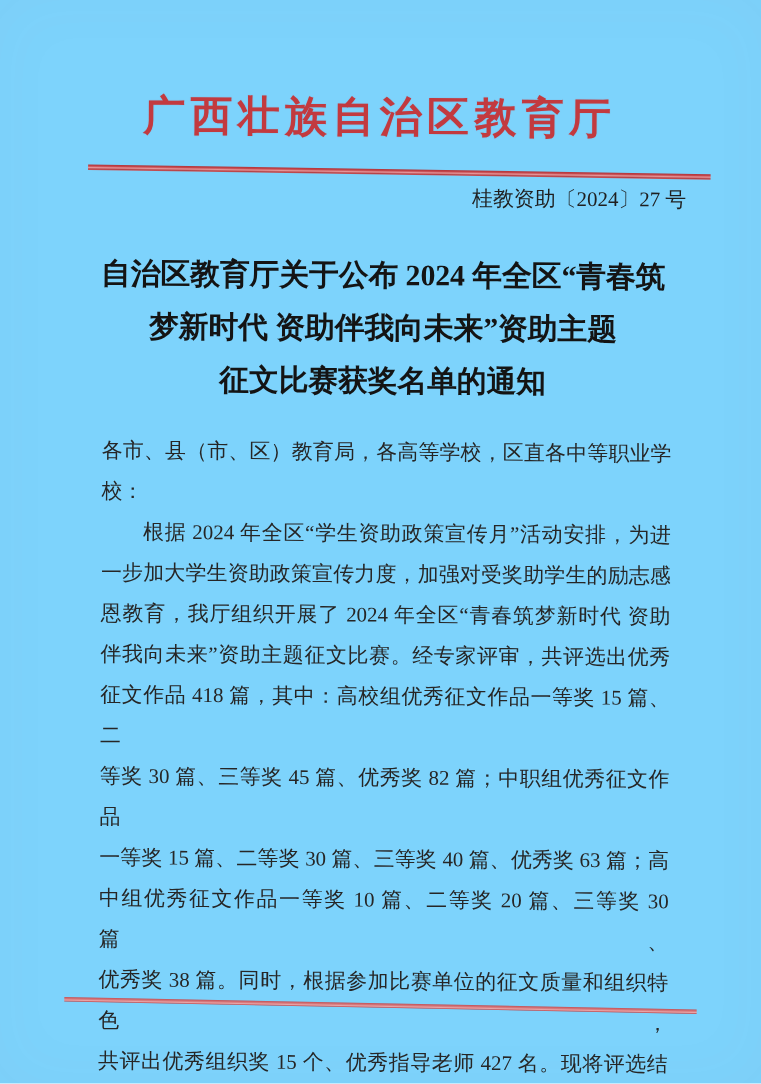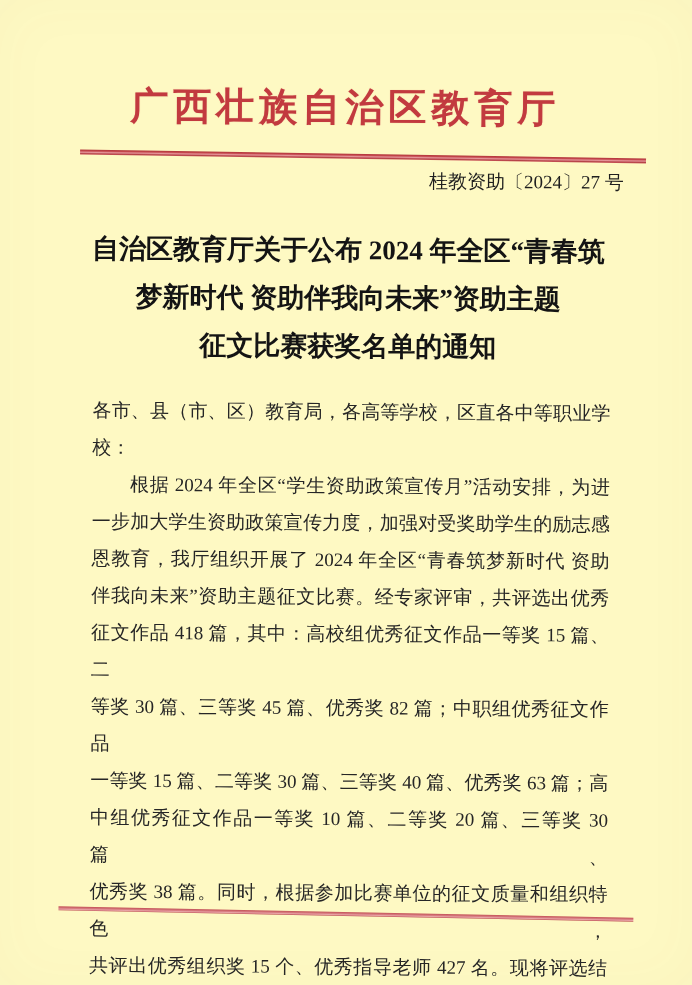--- a/index.html
+++ b/index.html
@@ -5,21 +5,21 @@
   :root { --accent: #c23a3f; }
   * { margin: 0; padding: 0; box-sizing: border-box; }
   html, body { background: #ffffff; }
   body {
     width: 692px; height: 985px;
     position: relative; overflow: hidden;
     font-family: "Liberation Serif", "DejaVu Serif", serif;
   }
   .page {
     position: absolute; inset: 0;
-    background: #fef9c3;
+    background: #7dd3fc;
     box-shadow: inset 0 0 60px rgba(120,110,100,0.03);
   }
   .tilt {
     position: absolute; inset: 0;
     transform: rotate(0.35deg);
     transform-origin: 0 0;
   }
   .agency {
     position: absolute; top: 80px; left: 0; right: 0;
     text-align: center;

